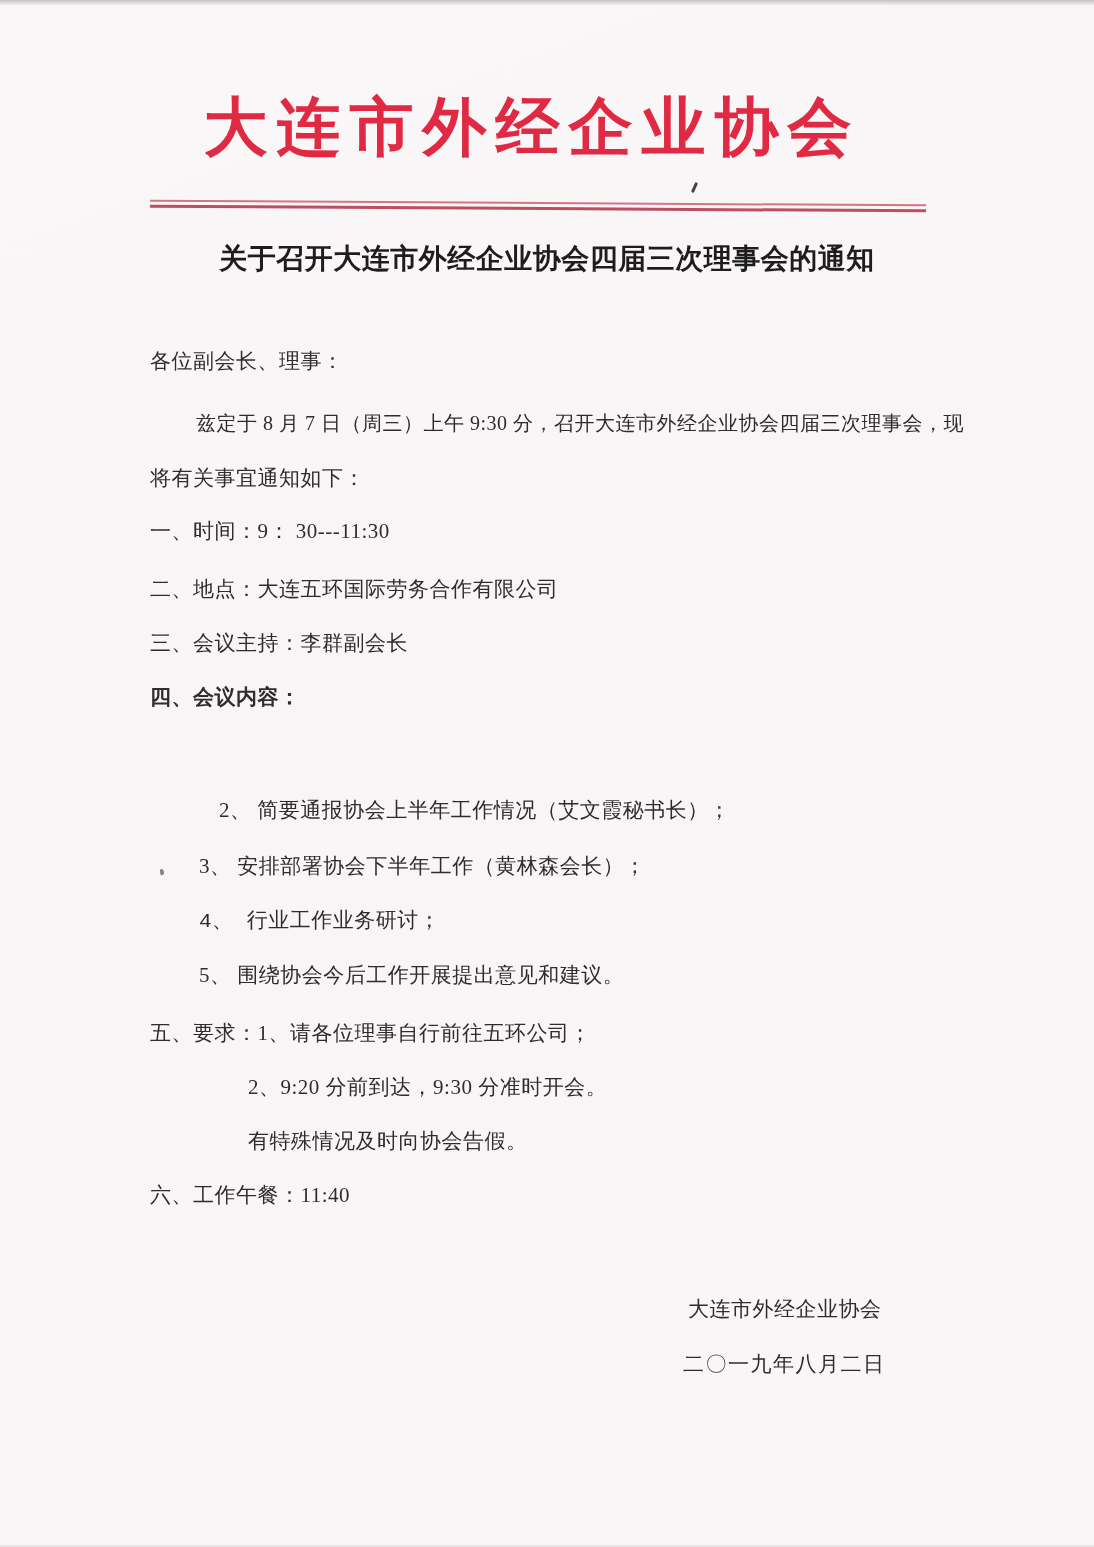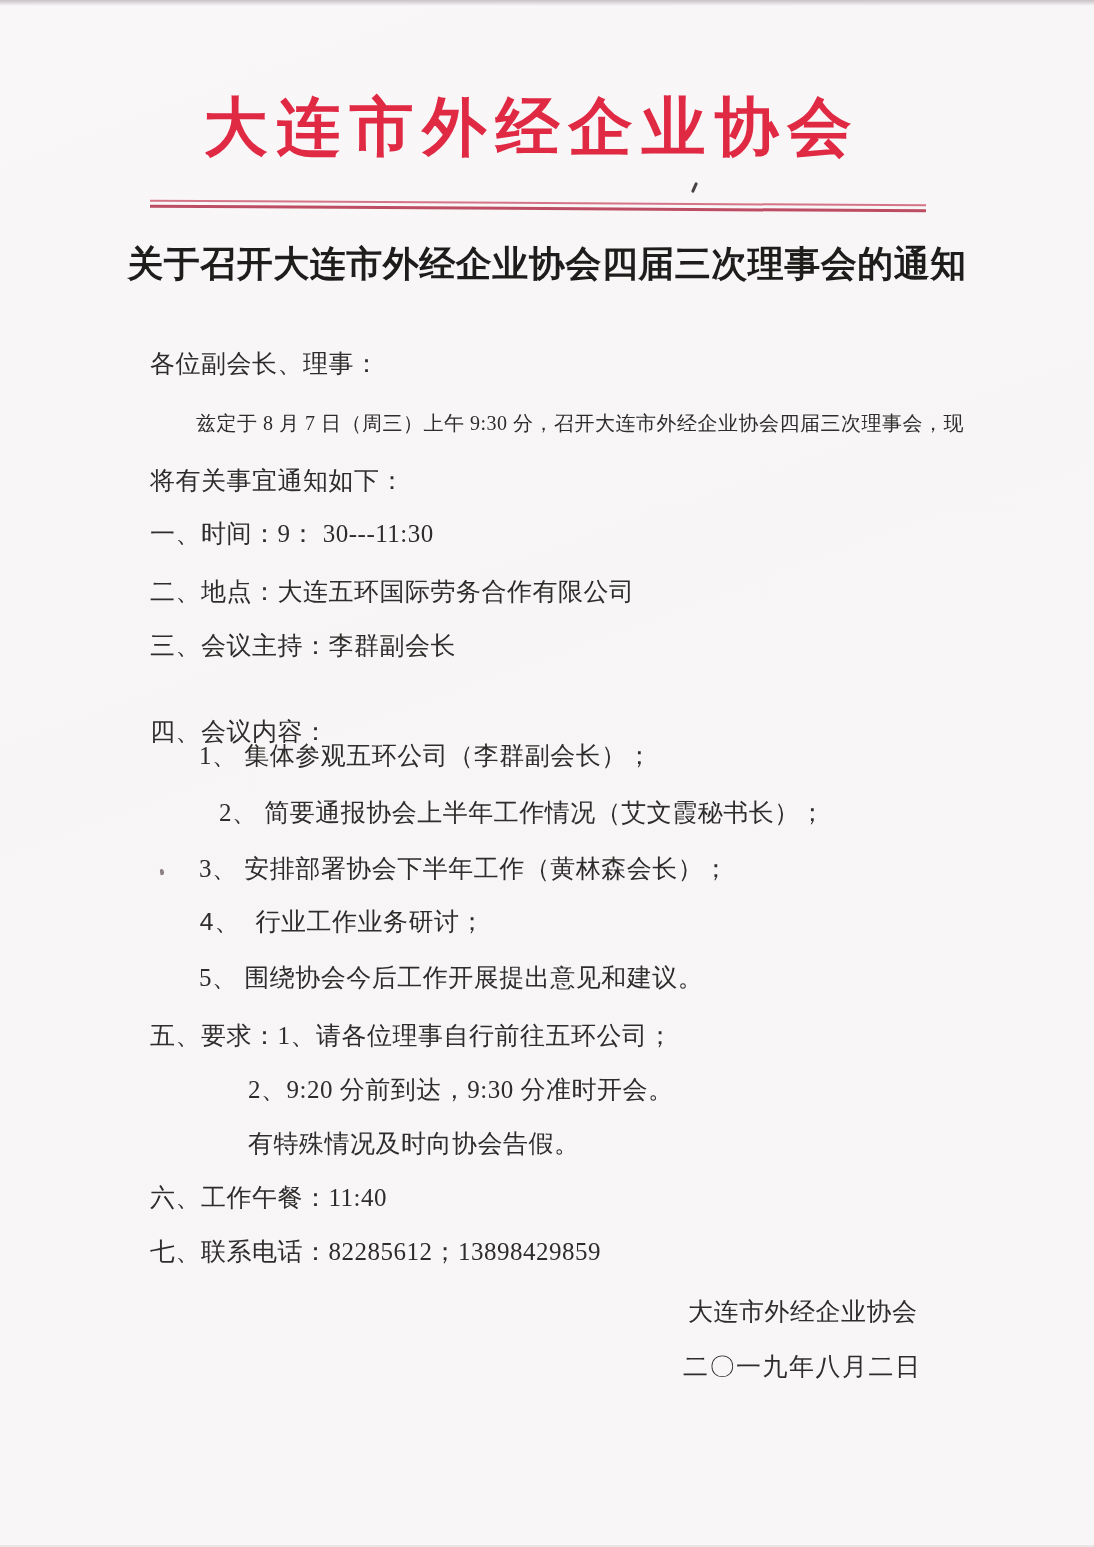--- a/index.html
+++ b/index.html
@@ -33,30 +33,30 @@
     position: absolute;
     top: 202px; left: 150px; width: 776px; height: 8px;
     border-top: 2px solid #d57487;
     border-bottom: 3px solid #bd4d62;
     transform: rotate(0.35deg);
   }
   .notice-title {
     position: absolute;
     top: 240px; left: 0; width: 1094px;
     text-align: center;
-    font-size: 36px;
+    font-size: 28px;
     font-weight: bold;
     color: #1e1d1c;
     letter-spacing: 0.5px;
     white-space: nowrap;
   }
   .line {
     position: absolute;
     left: 150px;
-    font-size: 25px;
+    font-size: 21px;
     color: #2e2d2b;
     letter-spacing: 0.5px;
     white-space: nowrap;
     line-height: 1.3;
   }
   .indent-agenda { left: 199px; }
   .indent-req { left: 248px; }
   .sig { white-space: nowrap; }
   .speck-tick {
     position: absolute; top: 182px; left: 693px;
@@ -93,41 +93,39 @@
   <div class="line" style="top:410px; left:196px; font-size:20px;">兹定于 8 月 7 日（周三）上午 9:30 分，召开大连市外经企业协会四届三次理事会，现</div>
 
   <div class="line" style="top:465px;">将有关事宜通知如下：</div>
 
   <div class="line" style="top:518px;">一、时间：9： 30---11:30</div>
 
   <div class="line" style="top:630px;">三、会议主持：李群副会长</div>
 
   <div class="line" style="top:576px;">二、地点：大连五环国际劳务合作有限公司</div>
 
-  <div class="line" style="top:716px;">四、会议内容：</div>
+  <div class="line" style="top:684px;font-weight:bold;">四、会议内容：</div>
 
-  <div class="line indent-agenda" style="top:740px;">1、 集体参观五环公司（李群副会长）；</div>
 
   <div class="line indent-agenda" style="top:797px;margin-left:20px;">2、 简要通报协会上半年工作情况（艾文霞秘书长）；</div>
 
   <div class="speck-dot"></div>
 
   <div class="line indent-agenda" style="top:853px;">3、 安排部署协会下半年工作（黄林森会长）；</div>
 
   <div class="line indent-agenda" style="top:908px;font-family:Liberation Mono, monospace;">4、 行业工作业务研讨；</div>
 
   <div class="line indent-agenda" style="top:962px;">5、 围绕协会今后工作开展提出意见和建议。</div>
 
   <div class="line" style="top:1020px;">五、要求：1、请各位理事自行前往五环公司；</div>
 
   <div class="line indent-req" style="top:1074px;">2、9:20 分前到达，9:30 分准时开会。</div>
 
   <div class="line indent-req" style="top:1128px;">有特殊情况及时向协会告假。</div>
 
   <div class="line" style="top:1182px;">六、工作午餐：11:40</div>
 
-  <div class="line" style="top:1236px;">七、联系电话：82285612；13898429859</div>
 
   <div class="line sig" style="top:1296px; left:688px;">大连市外经企业协会</div>
 
   <div class="line sig" style="top:1351px; left:683px; letter-spacing:1.5px;">二〇一九年八月二日</div>
 
 </div>
 
 </body></html>

